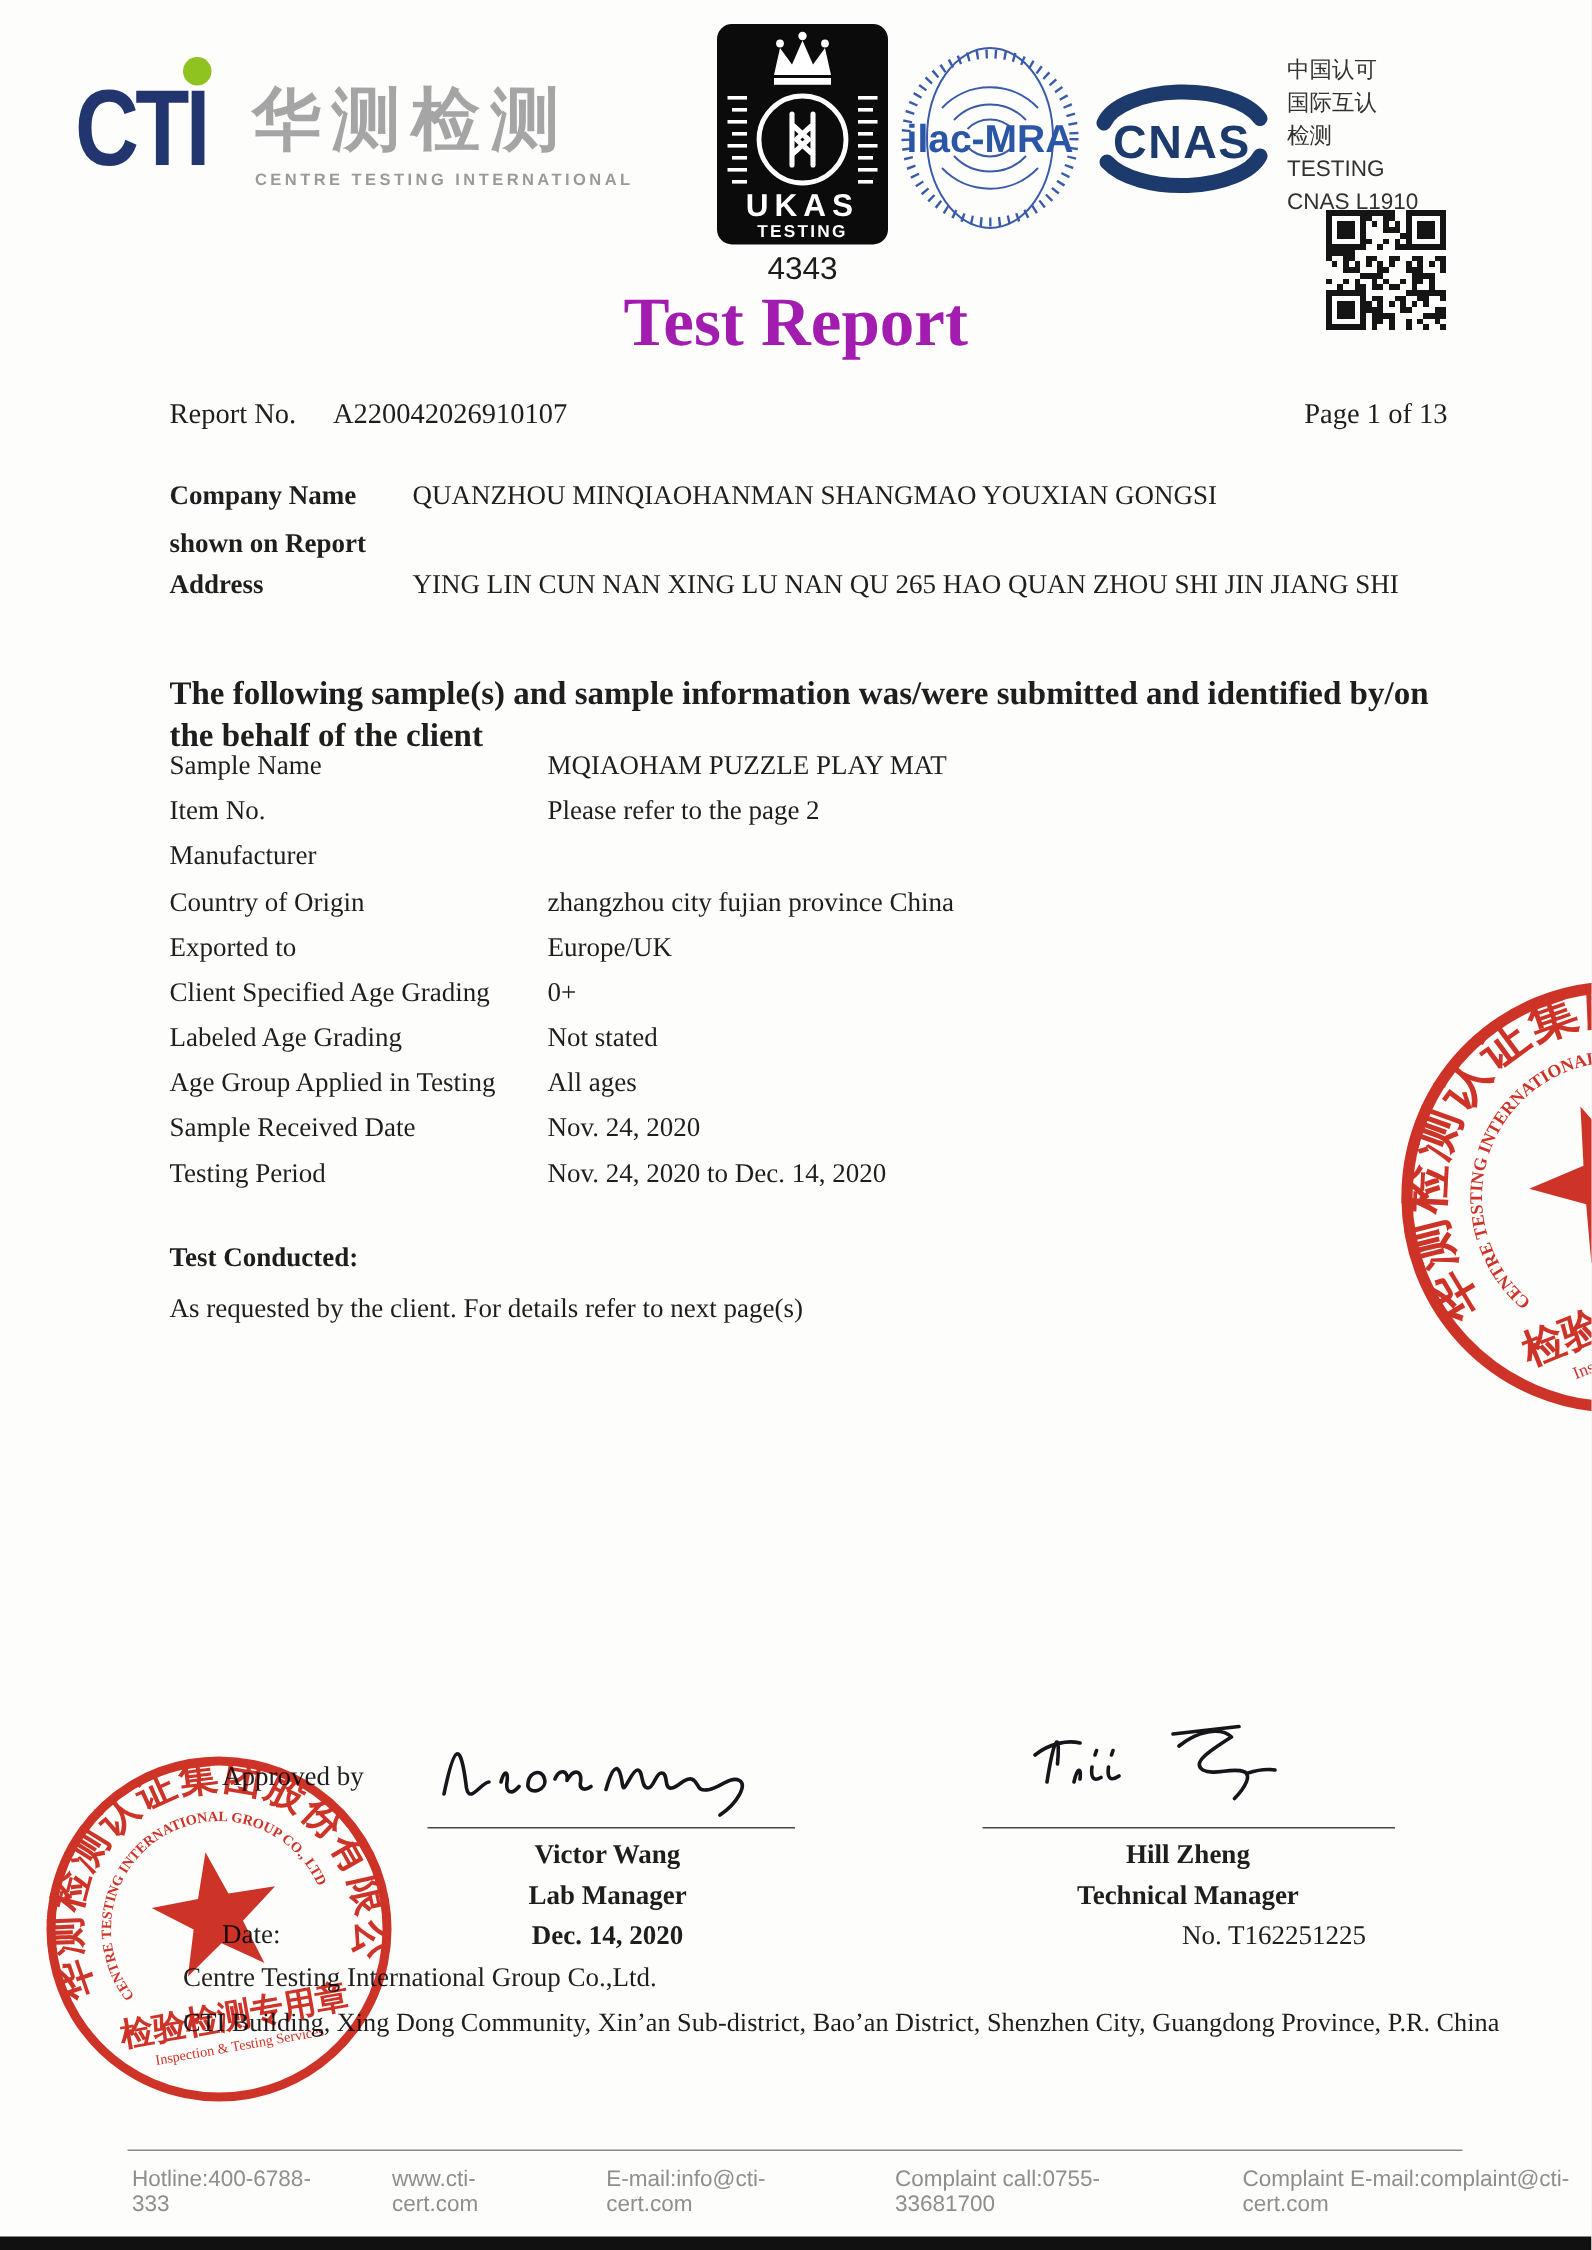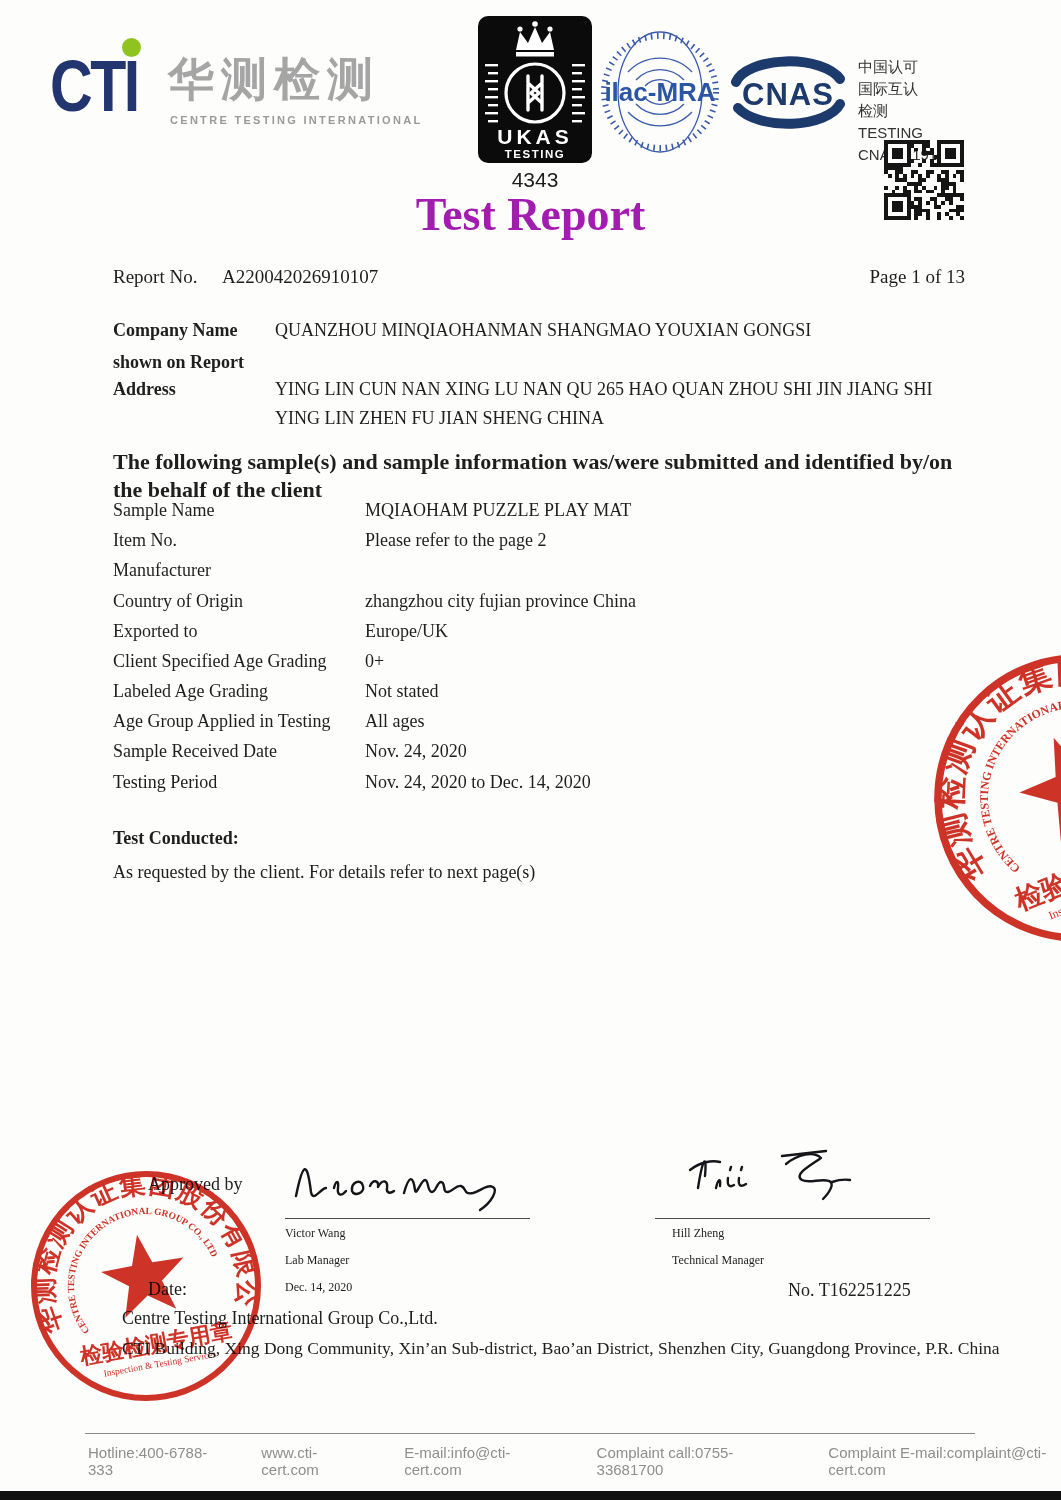--- a/index.html
+++ b/index.html
@@ -10,37 +10,37 @@
   .cti-word{left:50px;top:50px;font:800 72px "Liberation Sans",sans-serif;color:#23356e;
             letter-spacing:-3px;transform:scaleX(.82);transform-origin:left top;line-height:1;}
   .cti-dot{left:122px;top:38px;width:19px;height:19px;border-radius:50%;background:#8fc31f;}
   .cti-cn{left:168px;top:52px;font-size:46px;font-weight:600;color:#a5a5a5;letter-spacing:7px;
           font-family:"Liberation Sans",sans-serif;line-height:1.2;}
   .cti-sub{left:170px;top:114px;font:600 11px "Liberation Sans",sans-serif;color:#9a9a9a;letter-spacing:2.3px;}
   .ukas-box{left:478px;top:16px;width:114px;height:147px;background:#0b0b0b;border-radius:10px;}
   .ukas-num{left:478px;top:168px;width:114px;text-align:center;font:400 21px "Liberation Sans",sans-serif;color:#1c1c1c;}
   .ilac-box{left:598px;top:30px;width:124px;height:124px;}
   .cnas-box{left:728px;top:52px;width:118px;height:80px;}
-  .accred{left:858px;top:36px;font:400 15px "Liberation Sans",sans-serif;color:#323232;line-height:22px;margin-top:20px;}
+  .accred{left:858px;top:36px;font:400 15px "Liberation Sans",sans-serif;color:#323232;line-height:22px;}
   .qr-box{left:884px;top:140px;width:80px;height:80px;}
   
   .title{left:0;top:188px;width:1061px;text-align:center;font-size:46px;font-weight:700;color:#a21caf;}
   .meta-label{left:113px;top:266px;font-size:19px;}
   .meta-no{left:222px;top:266px;font-size:19px;}
   .meta-page{left:760px;top:266px;width:205px;text-align:right;font-size:19px;}
   
   .b{font-weight:700;}
   .lab{left:113px;font-size:18px;font-weight:700;}
   .val{left:275px;font-size:18px;}
   .kv-lab{left:113px;font-size:18px;}
   .kv-val{left:365px;font-size:18px;}
   .intro{left:113px;top:448px;width:848px;font-size:22px;font-weight:700;line-height:28px;}
   
   .sig-line{height:1px;background:#4a4a4a;}
-  .sig-col{width:240px;text-align:left;font-size:12px;}
+  .sig-col{width:240px;text-align:center;font-size:18px;font-weight:bold;}
   .scribble{stroke:#15151a;stroke-width:2.4;fill:none;stroke-linecap:round;stroke-linejoin:round;}
   
   .stamp{mix-blend-mode:multiply;opacity:.93;}
   .stamp text{font-family:"Liberation Serif",serif;}
   
   .foot-co{left:122px;top:1308px;font-size:18px;}
   .foot-addr{left:122px;top:1338px;font-size:17.5px;}
   .foot-rule{left:85px;top:1433px;width:890px;height:1px;background:#8a8a8a;}
   .contacts{left:88px;top:1444px;display:flex;gap:31px;font:400 15px "Liberation Sans",sans-serif;color:#8e8e8e;}
   .bottom-bar{left:0;top:1491px;width:1061px;height:9px;background:#111;}
@@ -275,21 +275,20 @@
   <div class="abs title">Test Report</div>
   <div class="abs meta-label">Report No.</div>
   <div class="abs meta-no">A220042026910107</div>
   <div class="abs meta-page">Page 1 of 13</div>
 
   <div class="abs lab" style="top:320px">Company Name</div>
   <div class="abs val" style="top:320px">QUANZHOU MINQIAOHANMAN SHANGMAO YOUXIAN GONGSI</div>
   <div class="abs lab" style="top:352px">shown on Report</div>
   <div class="abs lab" style="top:379px">Address</div>
   <div class="abs val" style="top:379px">YING LIN CUN NAN XING LU NAN QU 265 HAO QUAN ZHOU SHI JIN JIANG SHI</div>
-  <div class="abs val" style="top:408px">YING LIN ZHEN FU JIAN SHENG CHINA</div>
 
   <div class="abs intro">The following sample(s) and sample information was/were submitted and identified by/on the behalf of the client</div>
 
   <div class="abs kv-lab" style="top:500px">Sample Name</div>
   <div class="abs kv-val" style="top:500px">MQIAOHAM PUZZLE PLAY MAT</div>
   <div class="abs kv-lab" style="top:530px">Item No.</div>
   <div class="abs kv-val" style="top:530px">Please refer to the page 2</div>
   <div class="abs kv-lab" style="top:560px">Manufacturer</div>
   <div class="abs kv-lab" style="top:591px">Country of Origin</div>
   <div class="abs kv-val" style="top:591px">zhangzhou city fujian province China</div>

